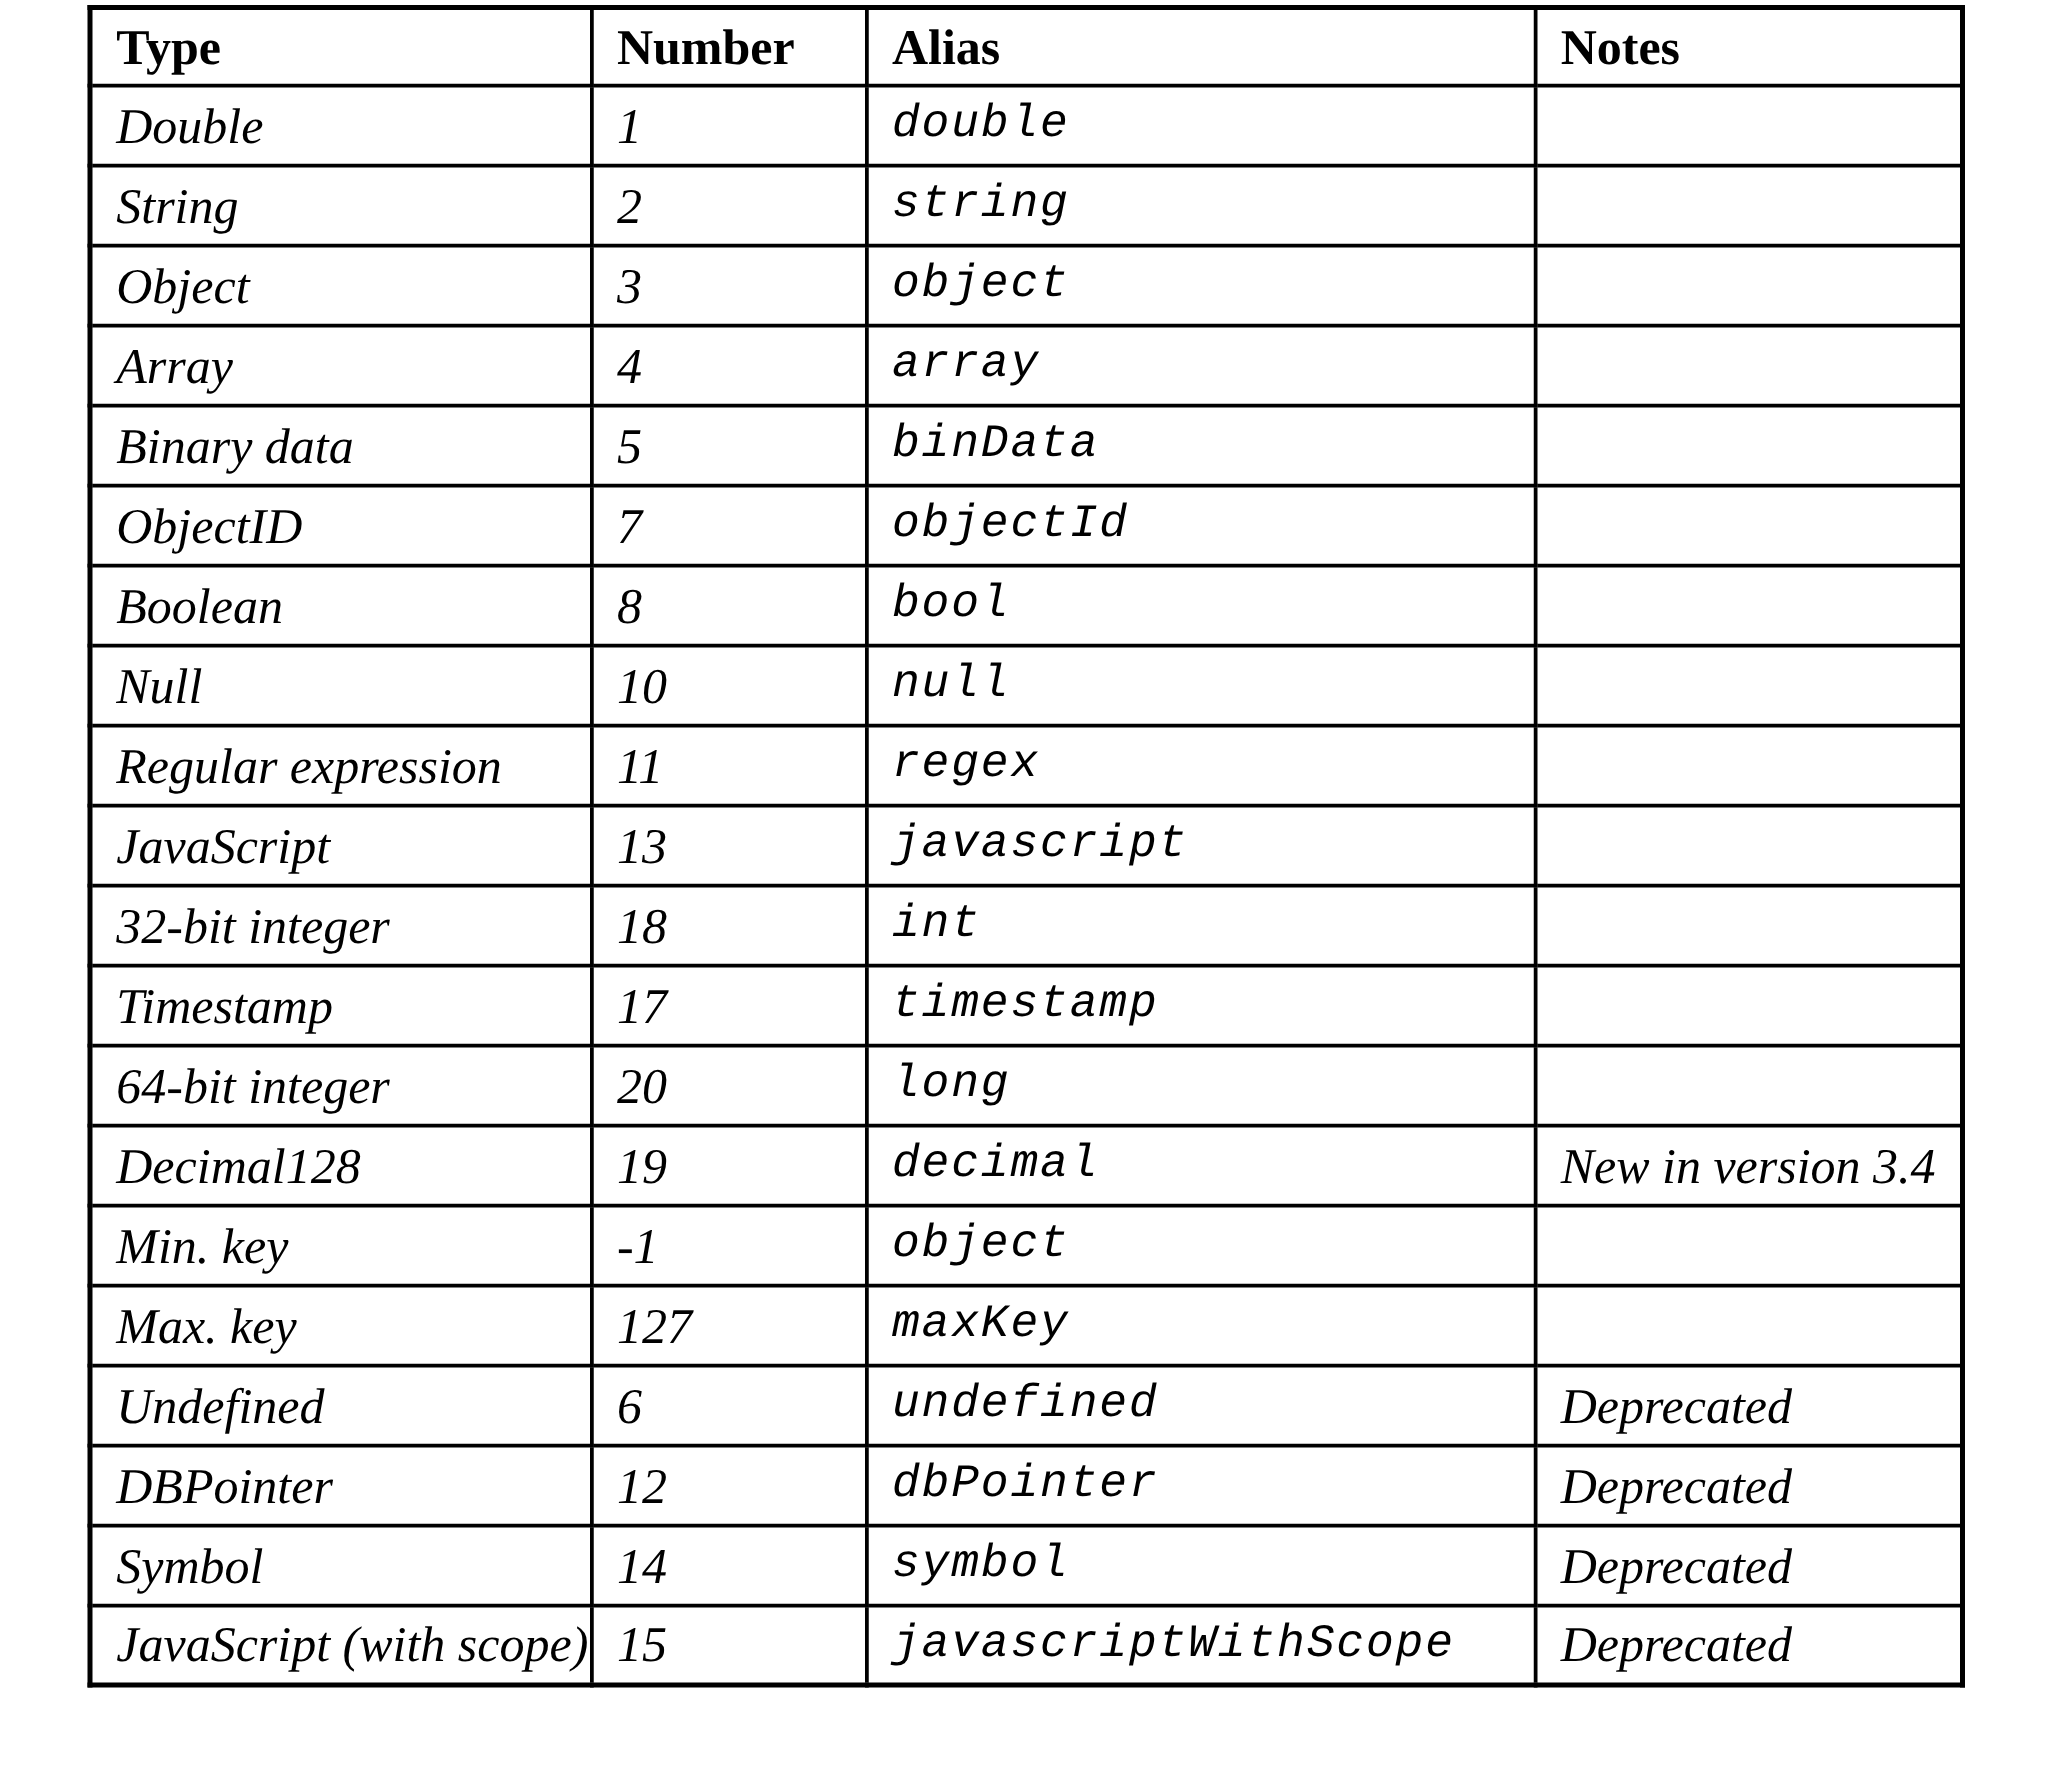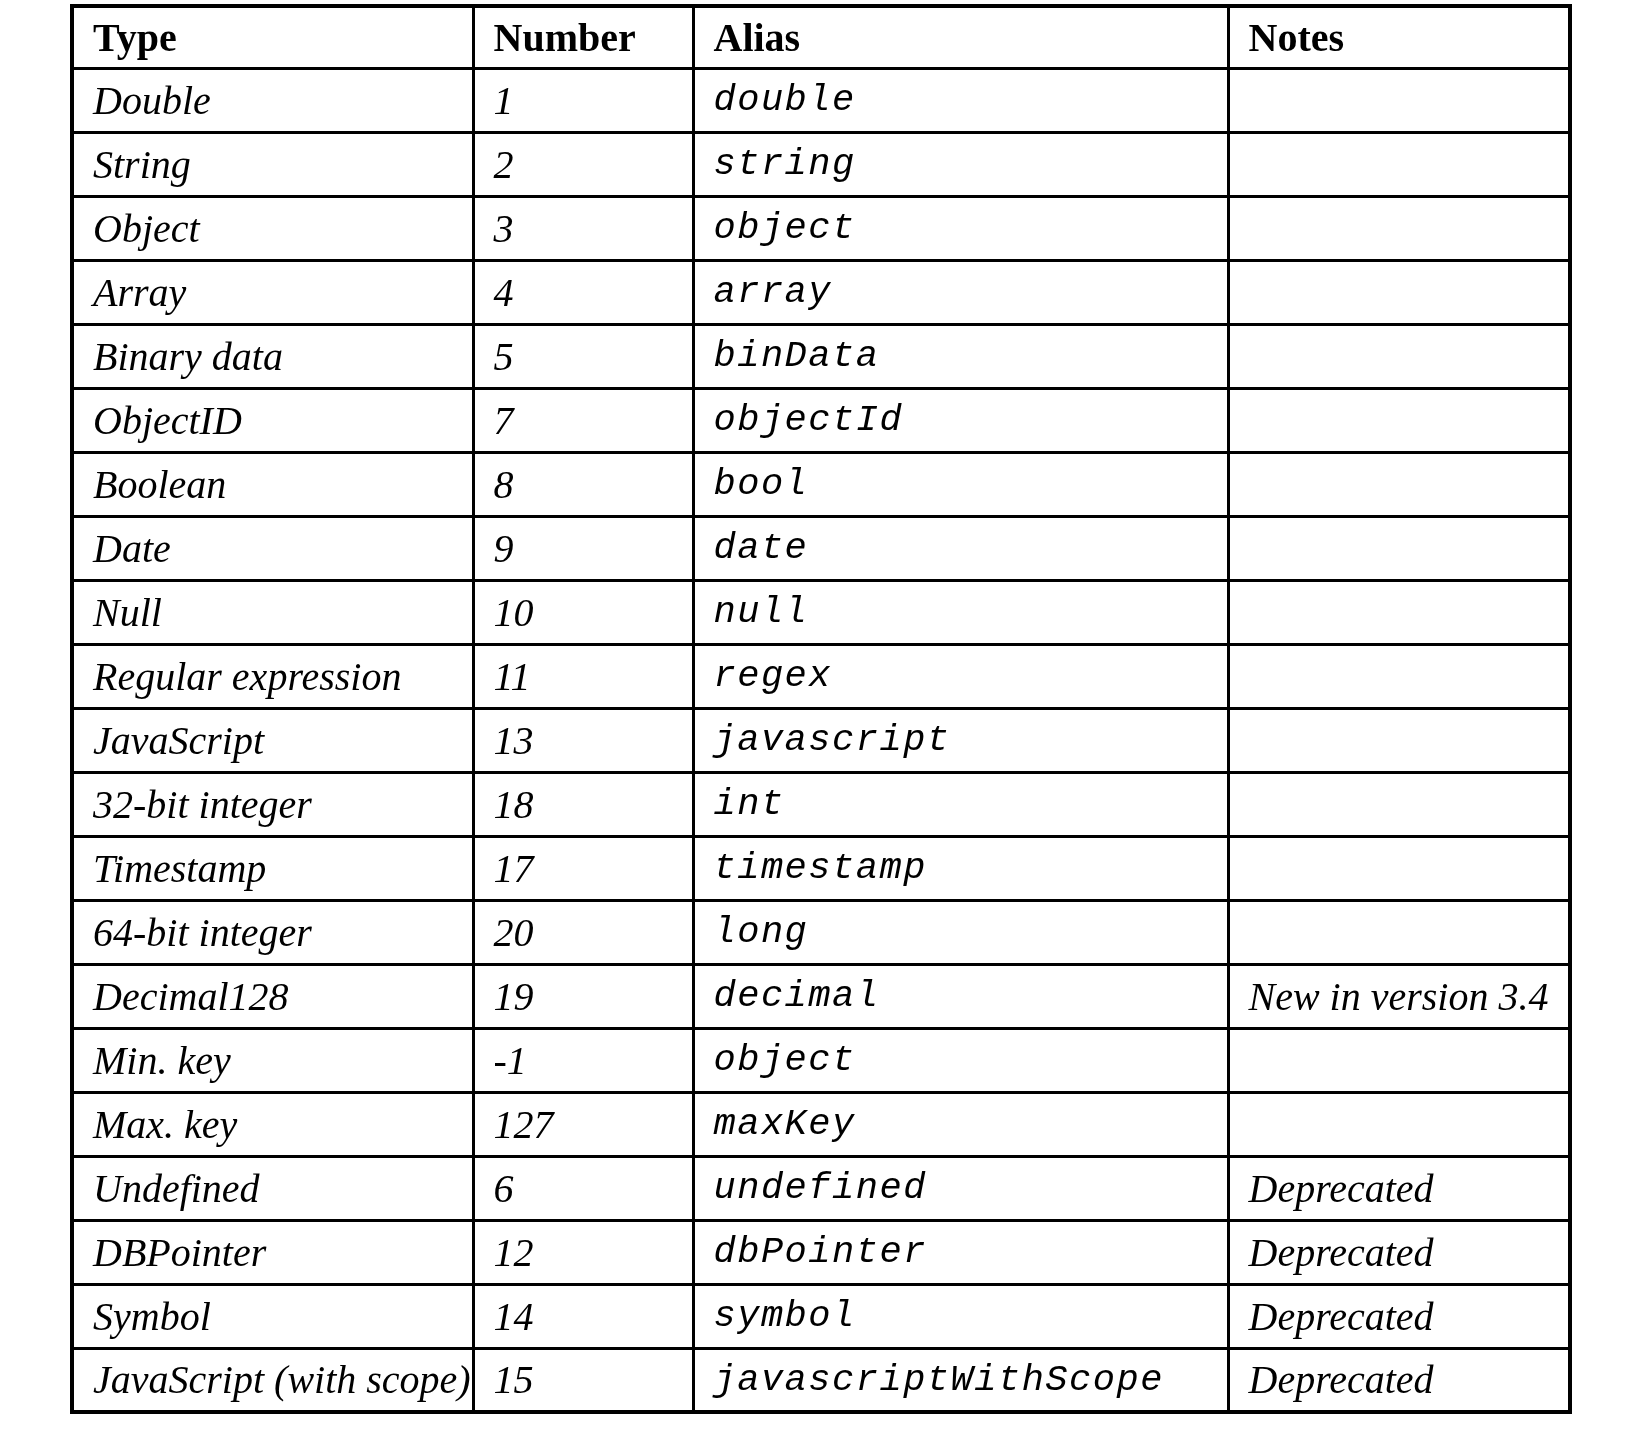--- a/index.html
+++ b/index.html
@@ -109,26 +109,20 @@
     <td class="c-notes"></td>
   </tr>
 
   <tr>
     <td class="c-type">Boolean</td>
     <td class="c-number">8</td>
     <td class="c-alias">bool</td>
     <td class="c-notes"></td>
   </tr>
 
-  <tr>
-    <td class="c-type">Date</td>
-    <td class="c-number">9</td>
-    <td class="c-alias">date</td>
-    <td class="c-notes"></td>
-  </tr>
 
   <tr>
     <td class="c-type">Null</td>
     <td class="c-number">10</td>
     <td class="c-alias">null</td>
     <td class="c-notes"></td>
   </tr>
 
   <tr>
     <td class="c-type">Regular expression</td>

